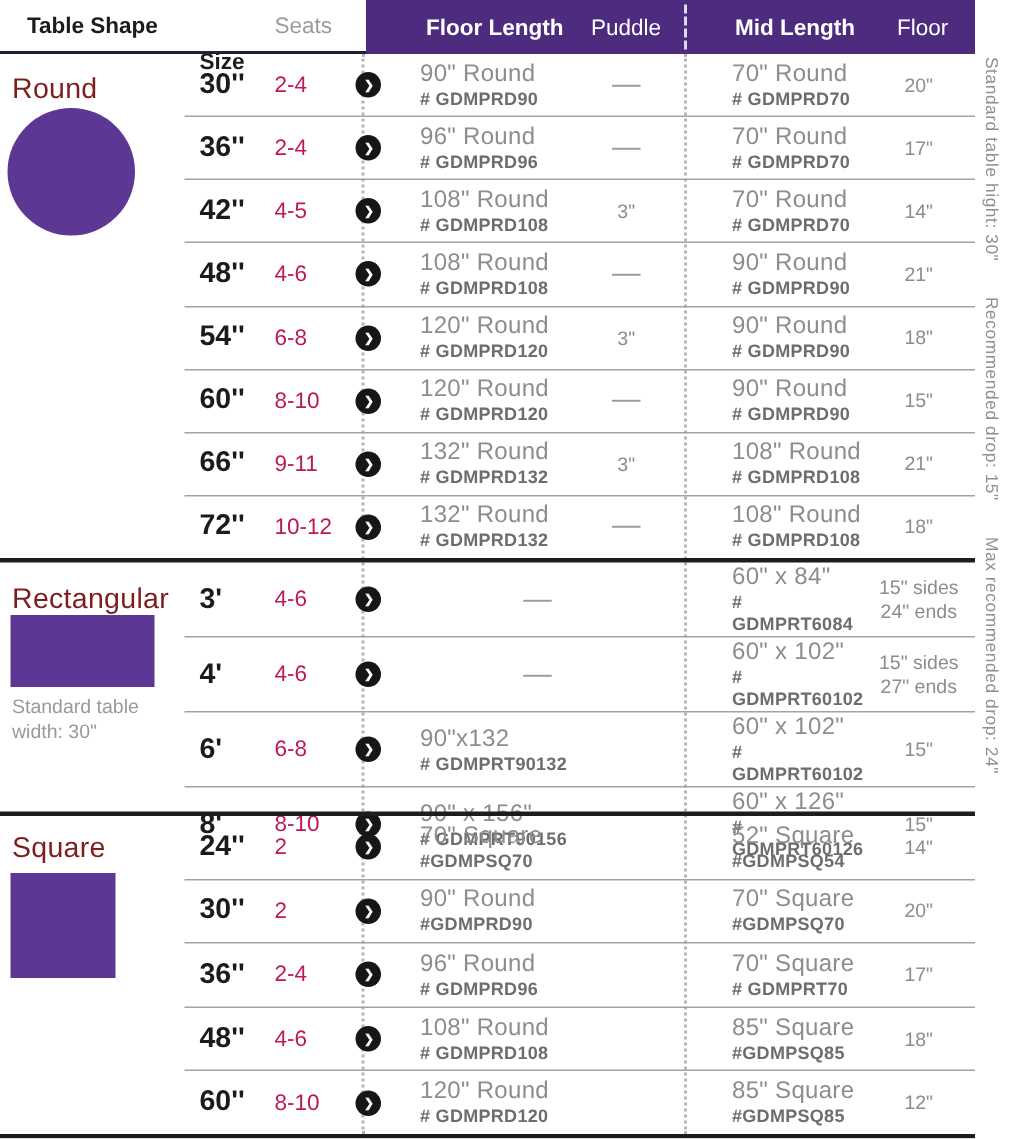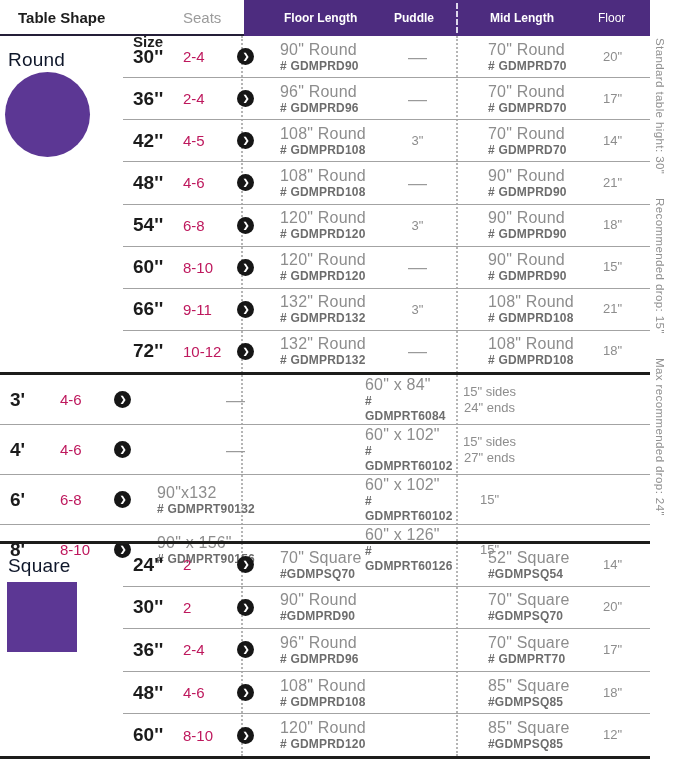--- a/index.html
+++ b/index.html
@@ -12,55 +12,55 @@
   .h-left { position:absolute; top:0; height:34px; display:flex; align-items:center;
             font-size:15px; color:#1c1c1c; }
   .h-tableshape { left:18px; font-weight:700; }
   .h-size { left:133px; font-weight:700;margin-top:24px; }
   .h-seats { left:183px; color:#9b9b9b; font-weight:400; }
   .header-underline { position:absolute; left:0; top:34px; width:244px; height:2px;
                       background:var(--accent_dark,#241e38); }
   .purple-band { position:absolute; left:244px; top:0; width:406px; height:36px;
                  background:var(--header_purple,#4d2c7f); }
   .pb-label { position:absolute; top:0; height:36px; display:flex; align-items:center;
-              color:#ffffff; font-size:12px; }
+              color:#ffffff; font-size:15px; }
   .pb-floor { left:40px; font-weight:700; }
-  .pb-puddle { left:150px; font-weight:700;text-align:right; }
+  .pb-puddle { left:150px; font-weight:400;text-align:right; }
   .pb-mid { left:246px; font-weight:700; }
   .pb-drop { left:354px; font-weight:400; }
   .pb-divider { position:absolute; left:212px; top:3px; bottom:3px; width:0;
                 border-left:2px dashed #ded8ec; }
 
   
   .vdots { position:absolute; top:36px; bottom:3px; width:0; border-left:2px dotted #b5b5b5; }
   .vdots-1 { left:241px; }
   .vdots-2 { left:456px; }
 
   
   .section { position:absolute; left:0; width:650px; display:flex; }
   .s-round  { top:36px;  height:336px; }
   .s-rect   { top:375px; height:166px; }
   .s-square { top:544px; height:212px; }
   .divider { position:absolute; left:0; width:650px; height:3px; background:#1d1d1b; }
   .div-1 { top:372px; } .div-2 { top:541px; } .div-3 { top:756px; }
 
   .shape-cell { position:relative; width:123px; flex:none; }
-  .shape-label { position:absolute; left:8px; font-size:19px; color:#0f172a; letter-spacing:.2px; }
+  .shape-label { position:absolute; left:8px; font-size:19px; color:#7f1d1d; letter-spacing:.2px; }
   .s-round  .shape-label { top:13px; }
   .s-rect   .shape-label { top:14px; }
   .s-square .shape-label { top:11px; }
   .shape-graphic { position:absolute; background:var(--shape_purple,#5c3794); }
   .g-circle { left:5px; top:36px; width:85px; height:85px; border-radius:50%; }
   .g-rect   { left:7px; top:35px; width:96px; height:48px; }
   .g-square { left:7px; top:38px; width:70px; height:70px; }
   .shape-caption { position:absolute; left:8px; top:87px; width:100px;
                    font-size:13px; line-height:17px; color:#9a9a9a; }
 
   .rows { flex:1; display:flex; flex-direction:column; }
-  .row { flex:1; display:flex; align-items:center; }
+  .row { flex:1; display:flex; align-items:center;justify-content:center; }
   .row + .row { border-top:1px solid #a3a3a3; }
 
   .c { display:flex; align-items:center; }
   .c-size   { width:60px; padding-left:10px; font-size:19px; font-weight:700; color:#1b1b1b; }
   .c-seats  { width:52px; font-size:15px; color:#be185d; }
   .c-arrow  { width:37px; }
   .arrow { width:17px; height:17px; margin-left:2px; border-radius:50%; background:#161616;
            color:#fff; font-size:8px; font-weight:700; display:flex; align-items:center;
            justify-content:center; padding-left:1px; }
   .c-floor  { width:118px; padding-left:8px; flex-direction:column; align-items:flex-start; justify-content:center; }
@@ -267,20 +267,25 @@
       <span>18"</span>
       <span></span>
     </div>
   </div>
       </div>
   </section>
 
   <div class="divider div-1"></div>
 
   <section class="section s-rect">
+    <div class="shape-cell">
+      <span class="shape-label">Rectangular</span>
+      <div class="shape-graphic g-rect"></div>
+      <span class="shape-caption">Standard table width: 30"</span>
+    </div>
     <div class="rows">
         <div class="row dash-span">
     <div class="c c-size">3'</div>
     <div class="c c-seats">4-6</div>
     <div class="c c-arrow">
       <span class="arrow">❯</span>
     </div>
     <div class="c c-floor">
       <span class="meas">—</span>
 

